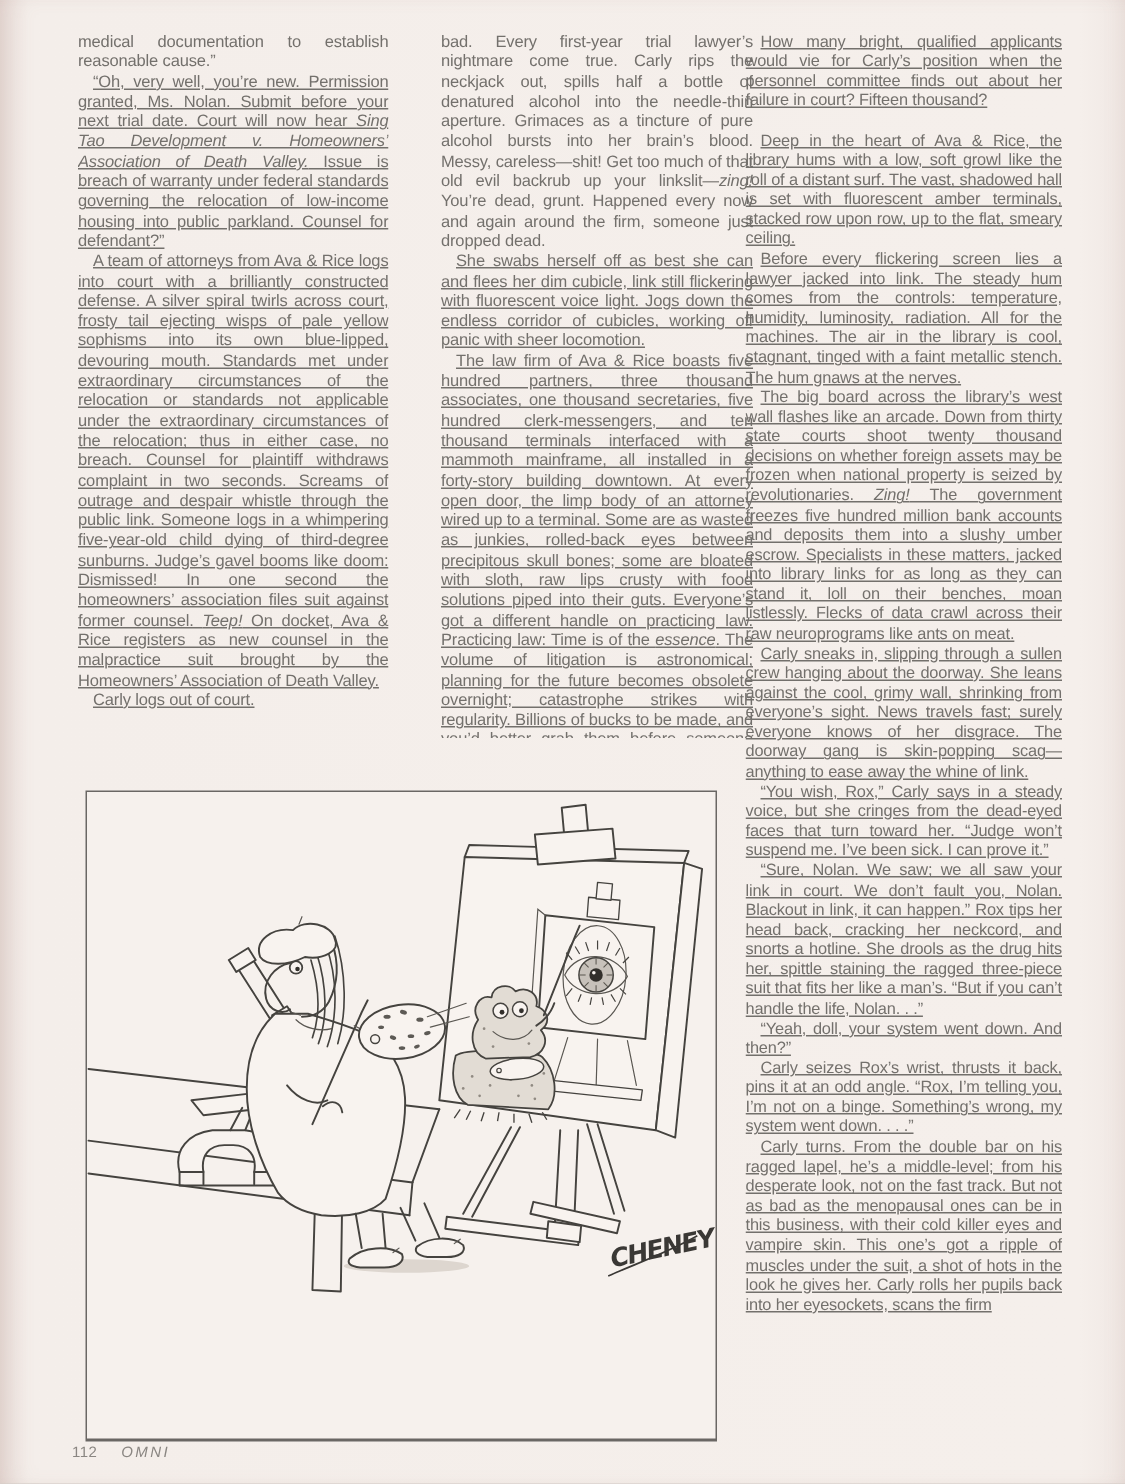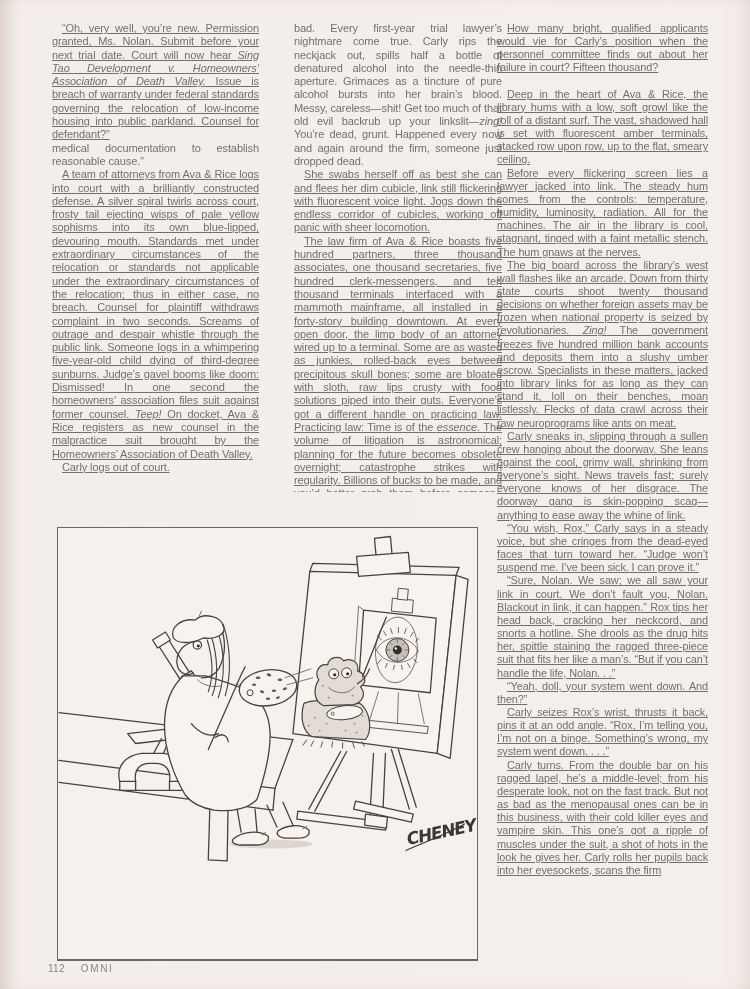--- a/index.html
+++ b/index.html
@@ -30,37 +30,37 @@
     border:1px solid #6a6764; border-bottom-width:2px;
     background:#f6f1ed; box-sizing:border-box;
   }
   .cartoon-box svg { display:block; width:100%; height:100%; }
 
   .footer {
     position:absolute; left:48px; top:963px;
     font-size:10px; color:#8a8682; letter-spacing:.3px;
   }
   .footer .pgnum { margin-right:16px; }
-  .footer .mag { letter-spacing:1.6px; }
+  .footer .mag { letter-spacing:1.6px;font-style:italic; }
 
   .ln { fill:none; stroke:#45433f; stroke-width:1.3; stroke-linecap:round; stroke-linejoin:round; }
   .ln-thin { fill:none; stroke:#5a5752; stroke-width:.8; stroke-linecap:round; }
   .paper { fill:#f8f3ef; stroke:#45433f; stroke-width:1.3; stroke-linejoin:round; }
   .blobfill { fill:#e2dcd4; stroke:#45433f; stroke-width:1.2; stroke-linejoin:round; }
   .daub { fill:#5d5a55; }
   .sig { fill:#3a3835; font-family:"DejaVu Sans", sans-serif; font-style:italic; font-weight:bold; font-size:17px; letter-spacing:-1px; }
 </style>
 </head>
 <body>
 
 <div class="page">
 
   <div class="col c1">
+      <p class="para">medical documentation to establish reasonable cause.”</p>
       <p class="para indent">“Oh, very well, you’re new. Permission granted, Ms. Nolan. Submit before your next trial date. Court will now hear <i>Sing Tao Development v. Homeowners’ Association of Death Valley.</i> Issue is breach of warranty under federal standards governing the relocation of low-income housing into public parkland. Counsel for defendant?”</p>
-      <p class="para">medical documentation to establish reasonable cause.”</p>
       <p class="para indent">A team of attorneys from Ava &amp; Rice logs into court with a brilliantly constructed defense. A silver spiral twirls across court, frosty tail ejecting wisps of pale yellow sophisms into its own blue-lipped, devouring mouth. Standards met under extraordinary circumstances of the relocation or standards not applicable under the extraordinary circumstances of the relocation; thus in either case, no breach. Counsel for plaintiff withdraws complaint in two seconds. Screams of outrage and despair whistle through the public link. Someone logs in a whimpering five-year-old child dying of third-degree sunburns. Judge’s gavel booms like doom: Dismissed! In one second the homeowners’ association files suit against former counsel. <i>Teep!</i> On docket, Ava &amp; Rice registers as new counsel in the malpractice suit brought by the Homeowners’ Association of Death Valley.</p>
       <p class="para indent">Carly logs out of court.</p>
     </div>
   <div class="col c2">
       <p class="para">bad. Every first-year trial lawyer’s nightmare come true. Carly rips the neckjack out, spills half a bottle of denatured alcohol into the needle-thin aperture. Grimaces as a tincture of pure alcohol bursts into her brain’s blood. Messy, careless—shit! Get too much of that old evil backrub up your linkslit—<i>zing!</i> You’re dead, grunt. Happened every now and again around the firm, someone just dropped dead.</p>
       <p class="para indent">She swabs herself off as best she can and flees her dim cubicle, link still flickering with fluorescent voice light. Jogs down the endless corridor of cubicles, working off panic with sheer locomotion.</p>
       <p class="para indent">The law firm of Ava &amp; Rice boasts five hundred partners, three thousand associates, one thousand secretaries, five hundred clerk-messengers, and ten thousand terminals interfaced with a mammoth mainframe, all installed in a forty-story building downtown. At every open door, the limp body of an attorney wired up to a terminal. Some are as wasted as junkies, rolled-back eyes between precipitous skull bones; some are bloated with sloth, raw lips crusty with food solutions piped into their guts. Everyone’s got a different handle on practicing law. Practicing law: Time is of the <i>essence</i>. The volume of litigation is astronomical; planning for the future becomes obsolete overnight; catastrophe strikes with regularity. Billions of bucks to be made, and you’d better grab them before someone else does.</p>
     </div>
   <div class="col c3">
       <p class="para indent">How many bright, qualified applicants would vie for Carly’s position when the personnel committee finds out about her failure in court? Fifteen thousand?</p>

